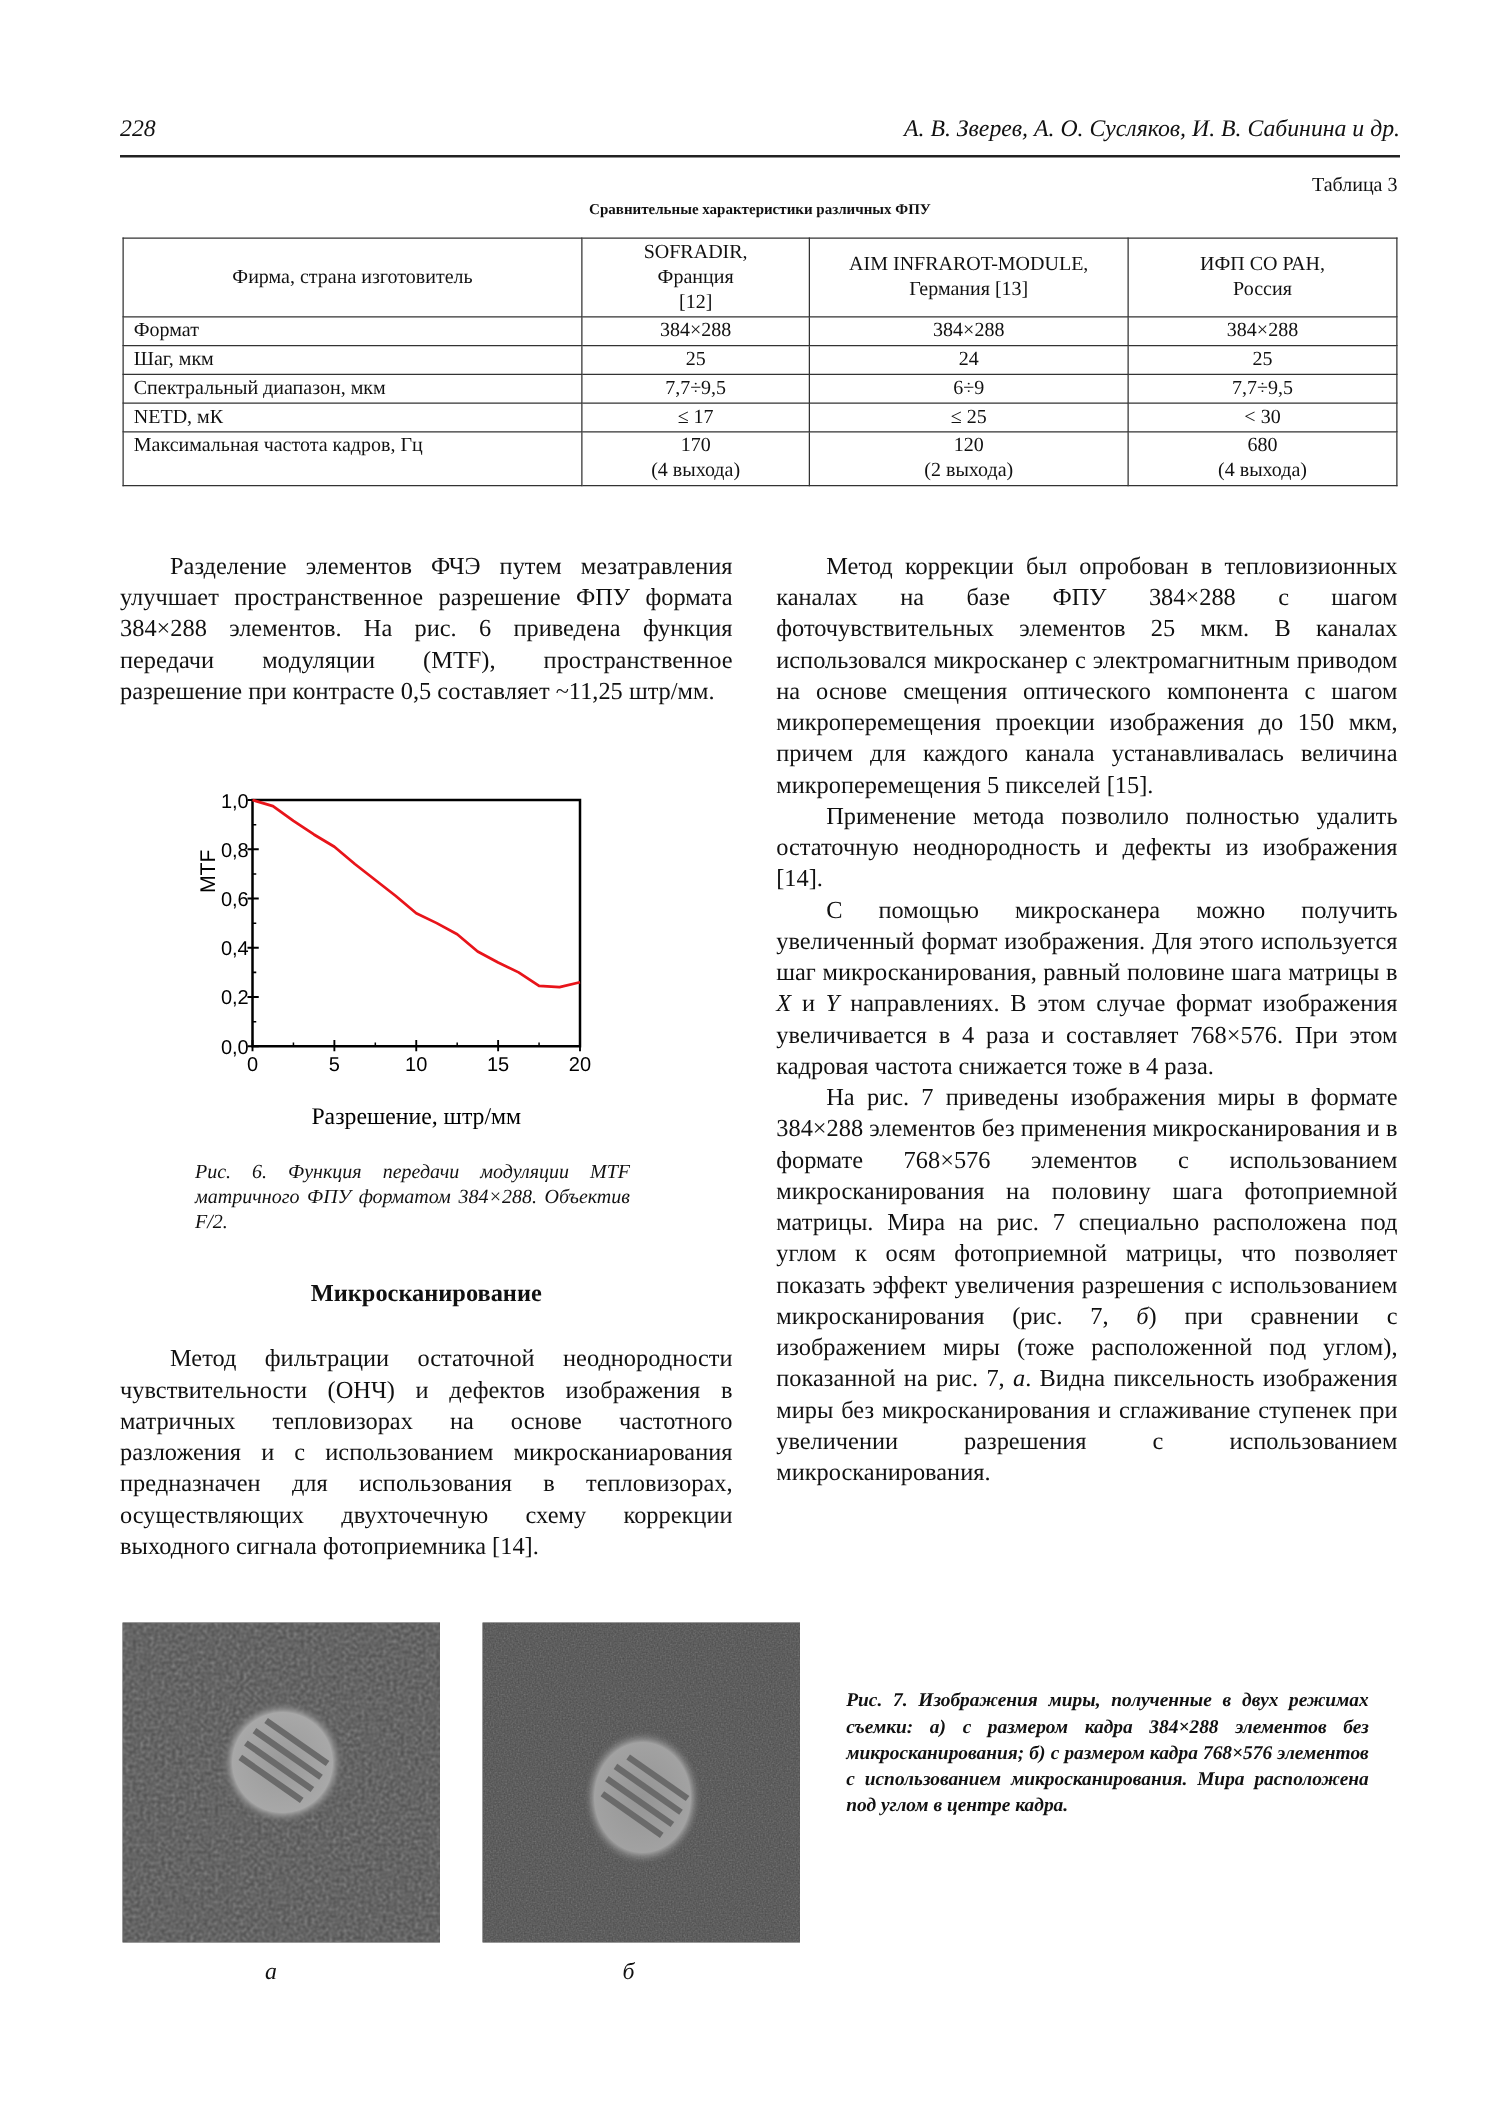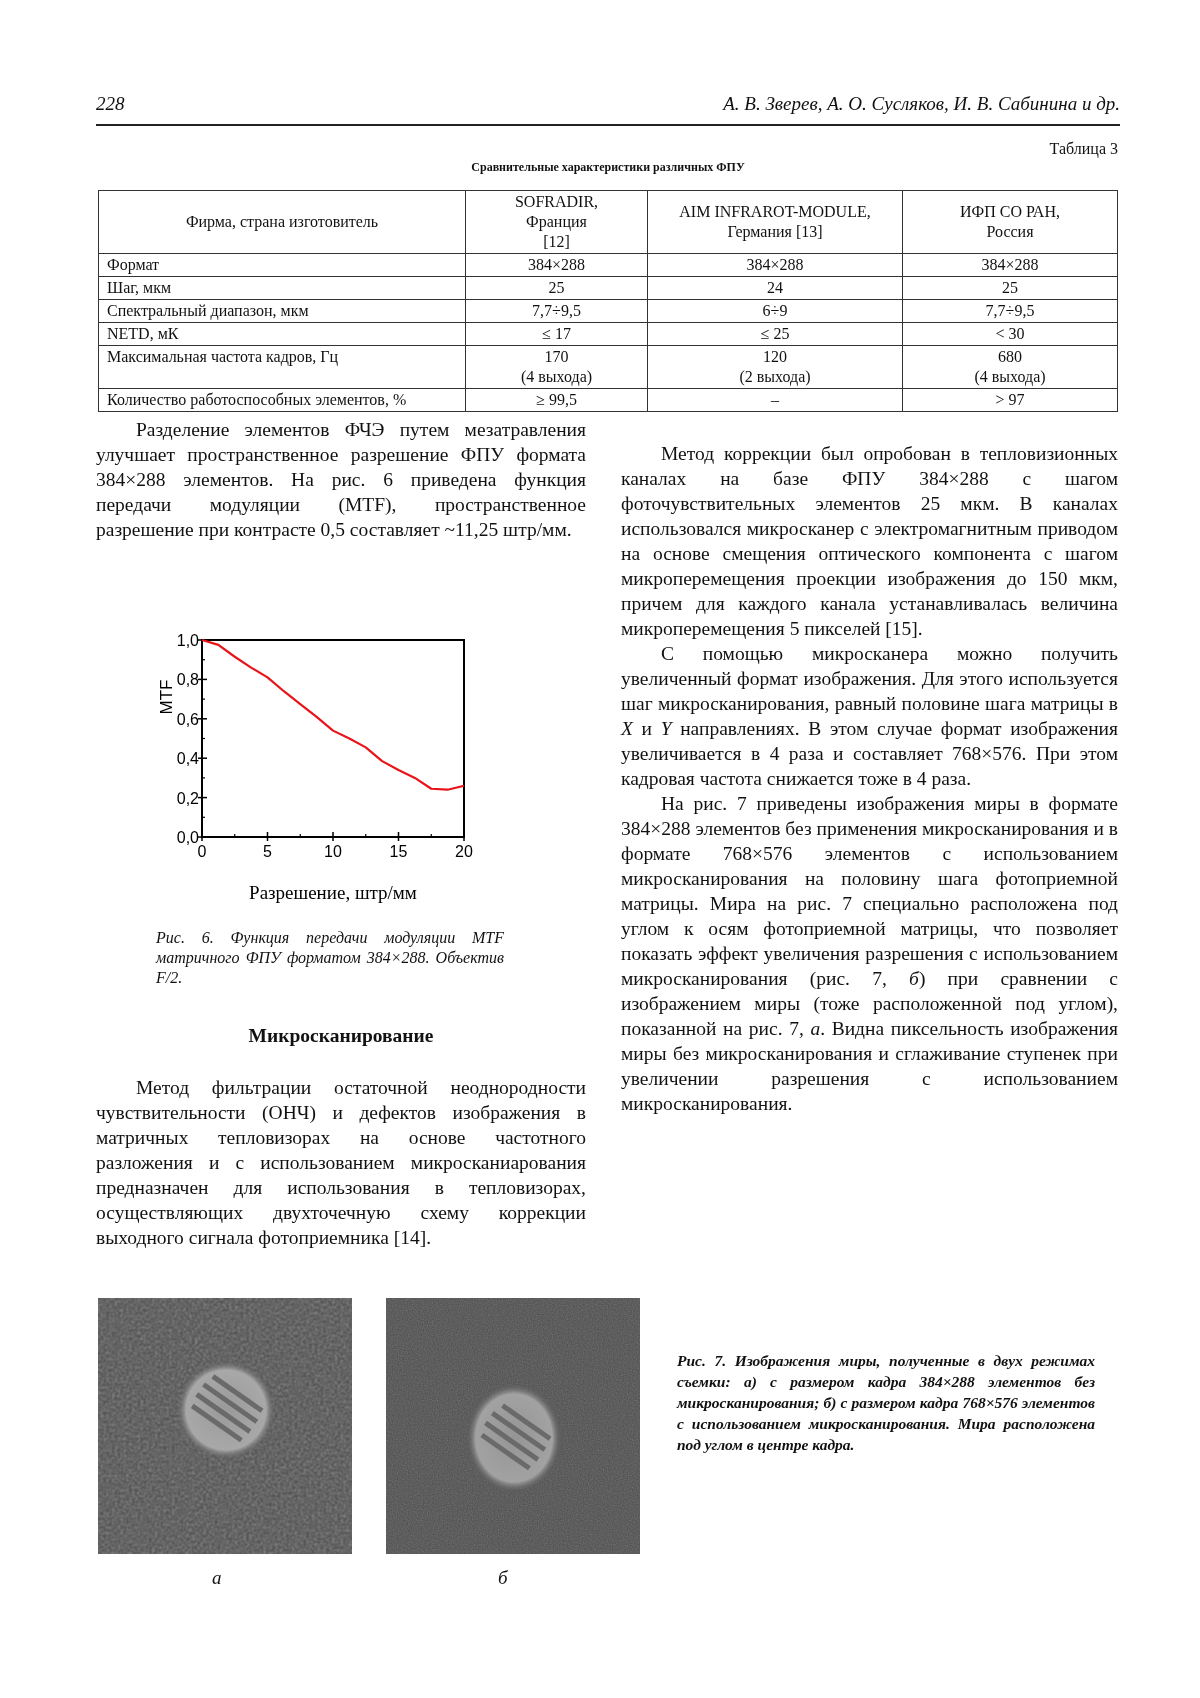--- a/index.html
+++ b/index.html
@@ -12,21 +12,21 @@
   .head-rule { top: 124px; left: 96px; width: 1024px; height: 0; border-top: 2px solid #222; }
   .table-num { top: 140px; right: 82px; font-size: 16px; margin-left: 24px; }
   .table-title { top: 160px; left: 96px; width: 1024px; text-align: center; font-weight: bold; font-size: 12px; }
   table.spec { top: 190px; left: 98px; width: 1020px; border-collapse: collapse; font-size: 16px; }
   table.spec td { border: 1.5px solid #333; padding: 1px 8px; line-height: 20px; vertical-align: top; }
   table.spec td.c { text-align: center; }
   table.spec tr.hdr td { vertical-align: middle; line-height: 20px; }
   .col-left { left: 96px; width: 490px; }
   .col-right { left: 621px; width: 497px; }
   p.txt { margin: 0; font-size: 19.5px; line-height: 25px; text-align: justify; text-indent: 40px; }
-  .para1 { top: 417px; }
+  .para1 { top: 441px; }
   .chart-wrap { top: 625px; left: 150px; width: 380px; height: 285px; }
   .fig6-cap { top: 928px; left: 156px; width: 348px; font-size: 16px; font-weight: normal; font-style: italic; line-height: 20px; text-align: justify; }
   .section-title { top: 1025px; left: 96px; width: 490px; text-align: center; font-size: 19.5px; font-weight: bold; }
   .para2 { top: 1075px; }
   .para-r1 { top: 441px; }
   .img-box { top: 1298px; width: 254px; height: 256px; background: #4a4a4a; overflow: hidden; }
   .img-a { left: 98px; }
   .img-b { left: 386px; }
   .sub-label { top: 1567px; font-size: 19px; font-style: italic; }
   .fig7-cap { top: 1350px; left: 677px; width: 418px; font-size: 15.5px; font-weight: bold; font-style: italic; line-height: 21px; text-align: justify; }
@@ -93,26 +93,20 @@
       <div>(4 выхода)</div>
     </td>
     <td class="c">
       <div>120</div>
       <div>(2 выхода)</div>
     </td>
     <td class="c">
       <div>680</div>
       <div>(4 выхода)</div>
     </td>
-  </tr>
-  <tr>
-    <td>Количество работоспособных элементов, %</td>
-    <td class="c">≥ 99,5</td>
-    <td class="c">–</td>
-    <td class="c">&gt; 97</td>
   </tr>
 </tbody>
   </table>
 
 <div class="abs col-left para1">
   <p class="txt">Разделение элементов ФЧЭ путем мезатравления улучшает пространственное разрешение ФПУ формата 384×288 элементов. На рис. 6 приведена функция передачи модуляции (MTF), пространственное разрешение при контрасте 0,5 составляет ~11,25 штр/мм.</p>
 </div>
 
 <div class="abs chart-wrap">
   <svg id="mtf-svg" width="380" height="285">
@@ -176,20 +170,21 @@
 <div class="abs fig6-cap">Рис. 6. Функция передачи модуляции MTF матричного ФПУ форматом 384×288. Объектив F/2.</div>
 
 <div class="abs section-title">Микросканирование</div>
 
 <div class="abs col-left para2">
   <p class="txt">Метод фильтрации остаточной неоднородности чувствительности (ОНЧ) и дефектов изображения в матричных тепловизорах на основе частотного разложения и с использованием микросканиарования предназначен для использования в тепловизорах, осуществляющих двухточечную схему коррекции выходного сигнала фотоприемника [14].</p>
 </div>
 
 <div class="abs col-right para-r1">
   <p class="txt">Метод коррекции был опробован в тепловизионных каналах на базе ФПУ 384×288 с шагом фоточувствительных элементов 25 мкм. В каналах использовался микросканер с электромагнитным приводом на основе смещения оптического компонента с шагом микроперемещения проекции изображения до 150 мкм, причем для каждого канала устанавливалась величина микроперемещения 5 пикселей [15].</p>
+  <p class="txt">Применение метода позволило полностью удалить остаточную неоднородность и дефекты из изображения [14].</p>
   <p class="txt"><span>С помощью микросканера можно получить увеличенный формат изображения. Для этого используется шаг микросканирования, равный половине шага матрицы в </span><i>X</i><span> и </span><i>Y</i><span> направлениях. В этом случае формат изображения увеличивается в 4 раза и составляет 768×576. При этом кадровая частота снижается тоже в 4 раза.</span></p>
   <p class="txt"><span>На рис. 7 приведены изображения миры в формате 384×288 элементов без применения микросканирования и в формате 768×576 элементов с использованием микросканирования на половину шага фотоприемной матрицы. Мира на рис. 7 специально расположена под углом к осям фотоприемной матрицы, что позволяет показать эффект увеличения разрешения с использованием микросканирования (рис. 7, </span><i>б</i><span>) при сравнении с изображением миры (тоже расположенной под углом), показанной на рис. 7, </span><i>а</i><span>. Видна пиксельность изображения миры без микросканирования и сглаживание ступенек при увеличении разрешения с использованием микросканирования.</span></p>
 </div>
 
 <div class="abs img-box img-a">
   <svg width="254" height="256">
     <defs>
       <filter id="noiseA" x="0" y="0" width="100%" height="100%">
         <feTurbulence type="fractalNoise" baseFrequency="0.35" numOctaves="1" seed="3" result="n"></feTurbulence>
         <feColorMatrix type="saturate" values="0"></feColorMatrix>

